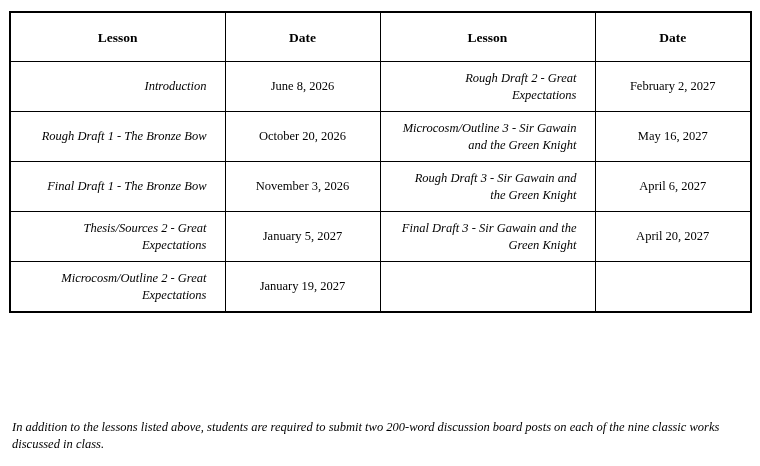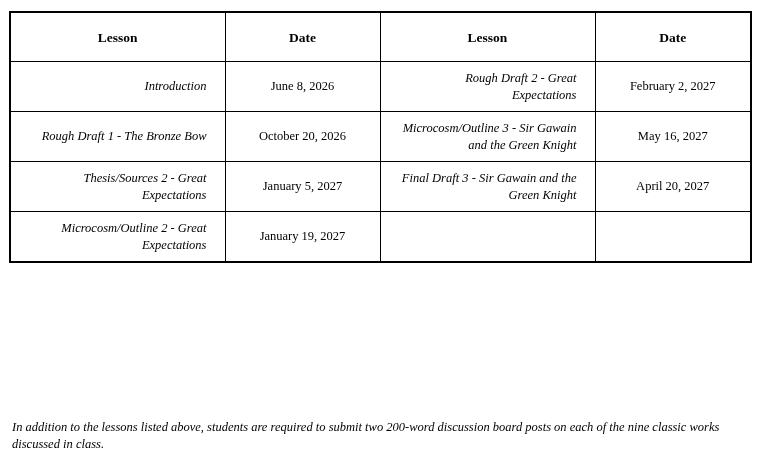--- a/index.html
+++ b/index.html
@@ -51,20 +51,26 @@
       <td class="lesson">Rough Draft 2 - Great Expectations</td>
       <td class="date">February 2, 2027</td>
     </tr>
     <tr>
       <td class="lesson">Rough Draft 1 - The Bronze Bow</td>
       <td class="date">October 20, 2026</td>
       <td class="lesson">Microcosm/Outline 3 - Sir Gawain and the Green Knight</td>
       <td class="date">May 16, 2027</td>
     </tr>
     <tr>
+      <td class="lesson">Final Draft 1 - The Bronze Bow</td>
+      <td class="date">November 3, 2026</td>
+      <td class="lesson">Rough Draft 3 - Sir Gawain and the Green Knight</td>
+      <td class="date">April 6, 2027</td>
+    </tr>
+    <tr>
       <td class="lesson">Thesis/Sources 2 - Great Expectations</td>
       <td class="date">January 5, 2027</td>
       <td class="lesson">Final Draft 3 - Sir Gawain and the Green Knight</td>
       <td class="date">April 20, 2027</td>
     </tr>
     <tr>
       <td class="lesson">Microcosm/Outline 2 - Great Expectations</td>
       <td class="date">January 19, 2027</td>
       <td class="lesson"></td>
       <td class="date"></td>

